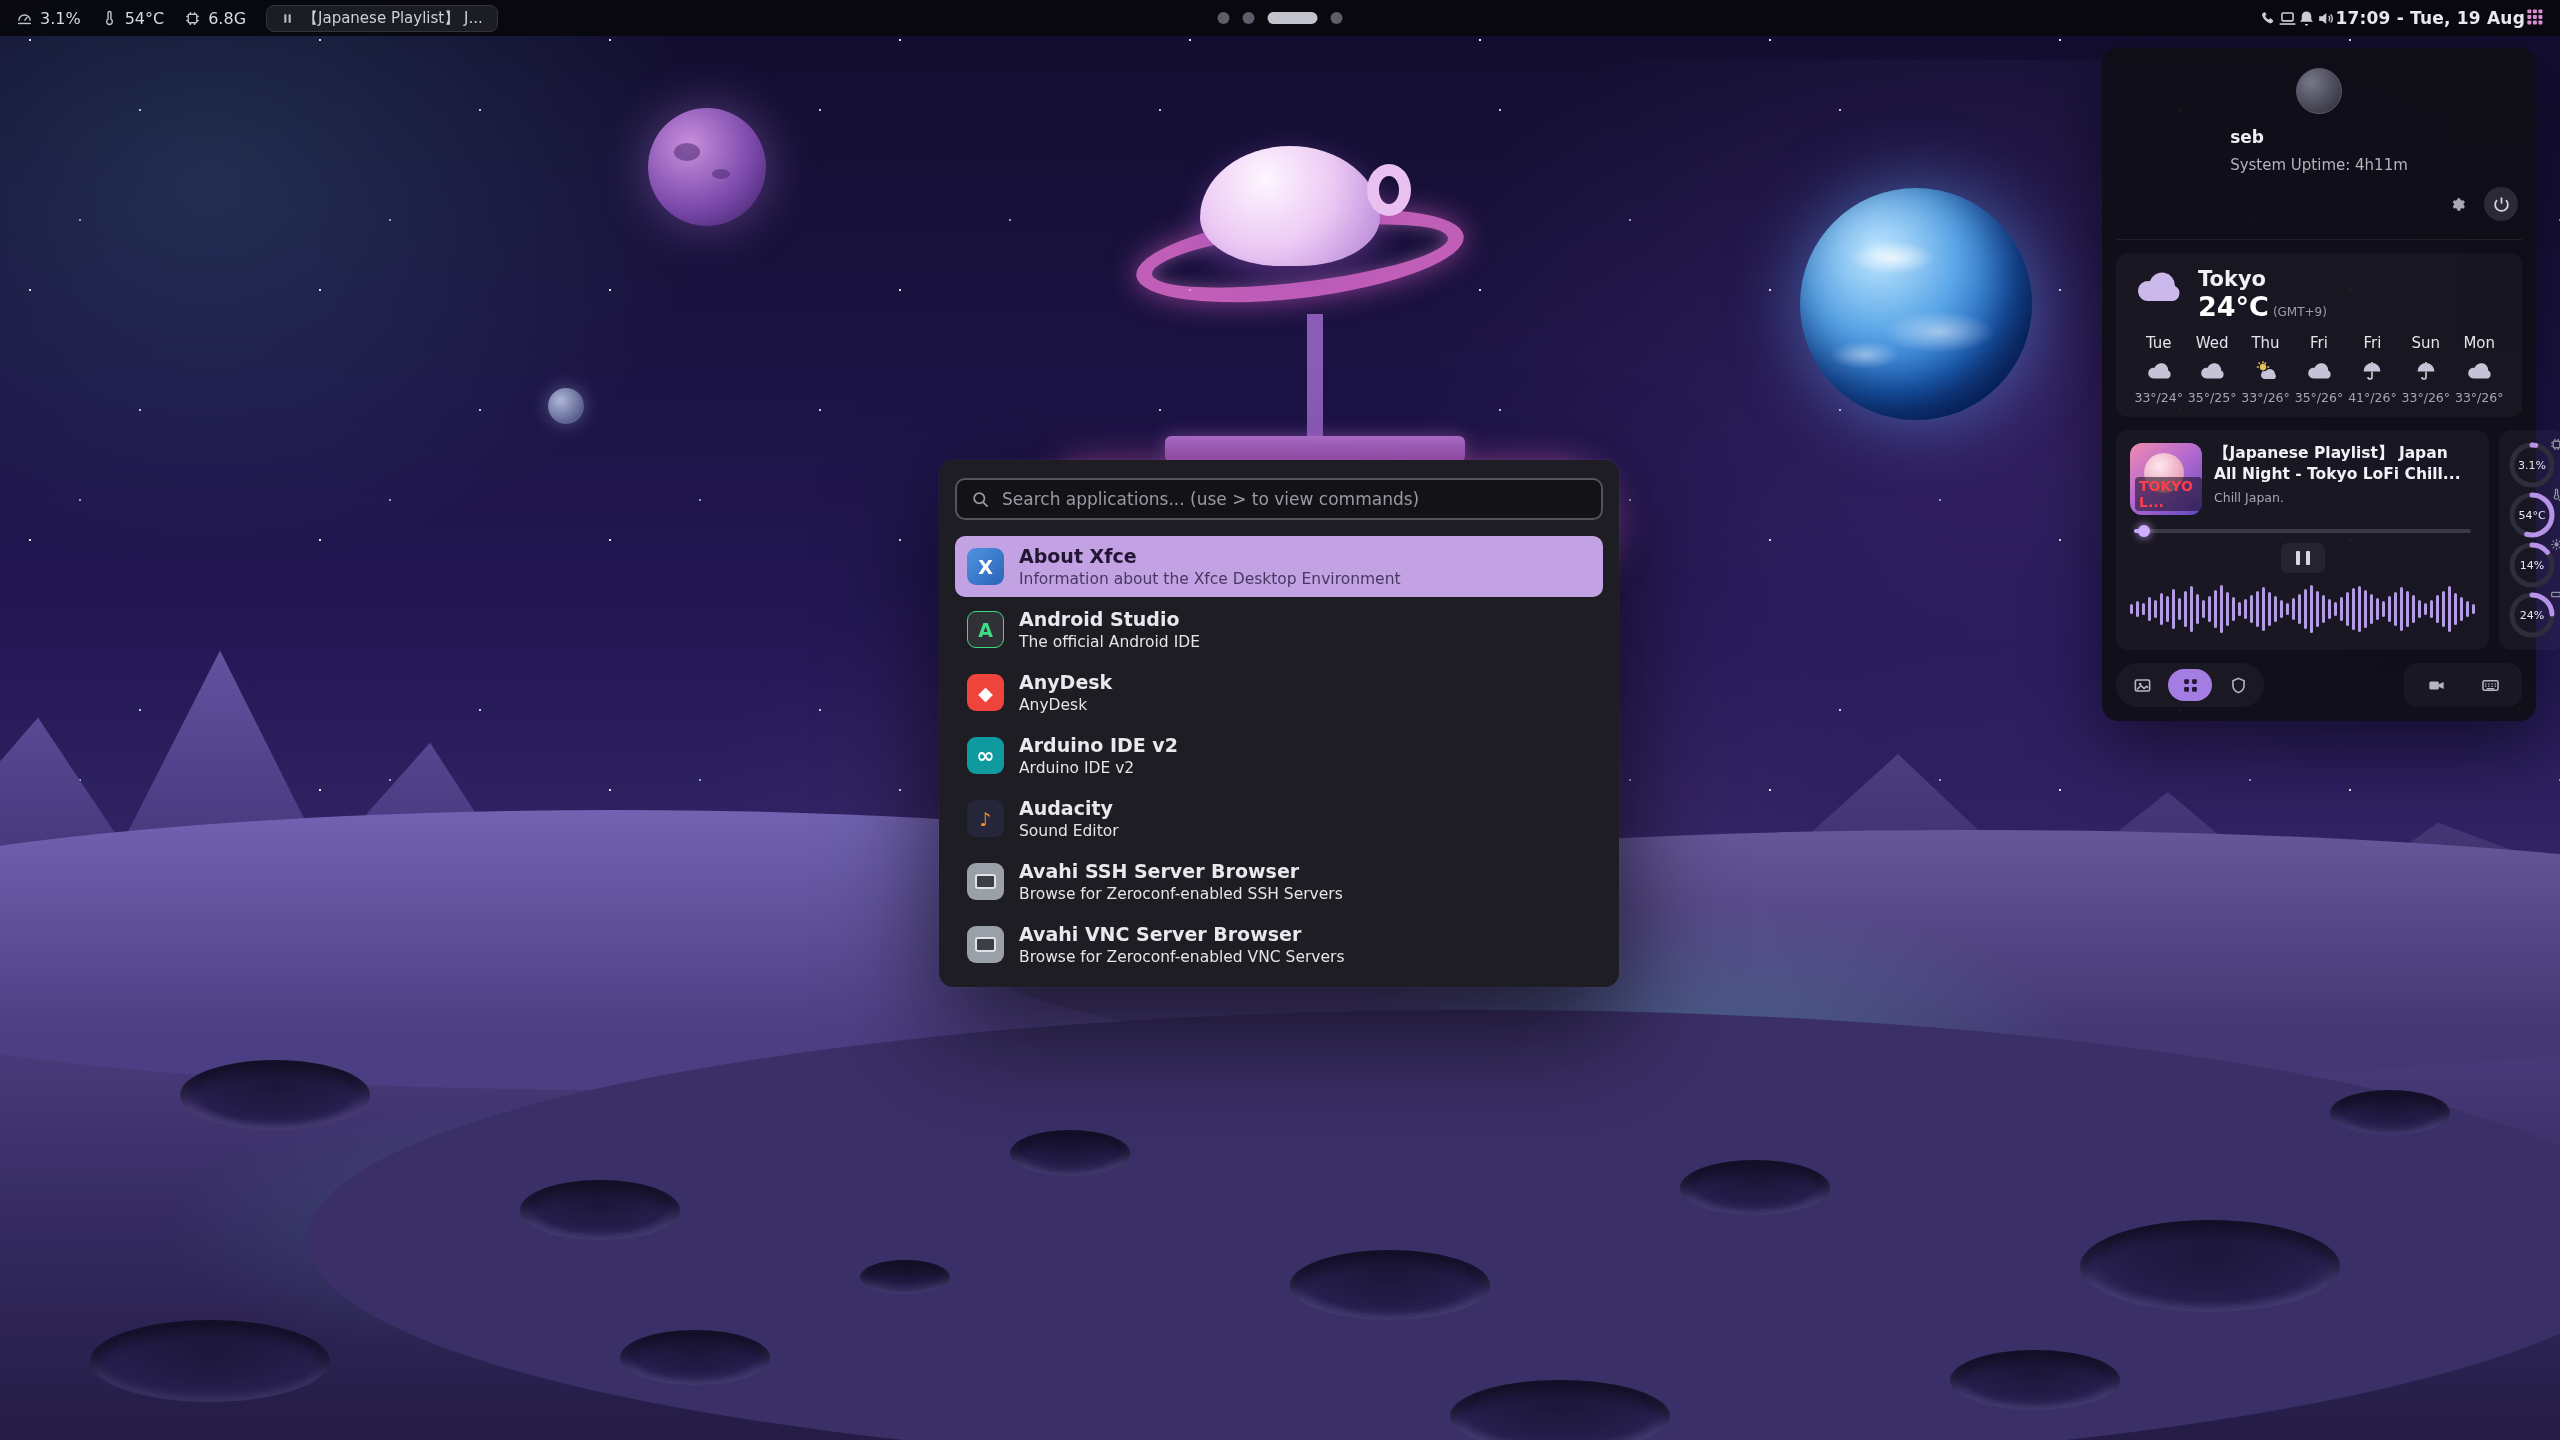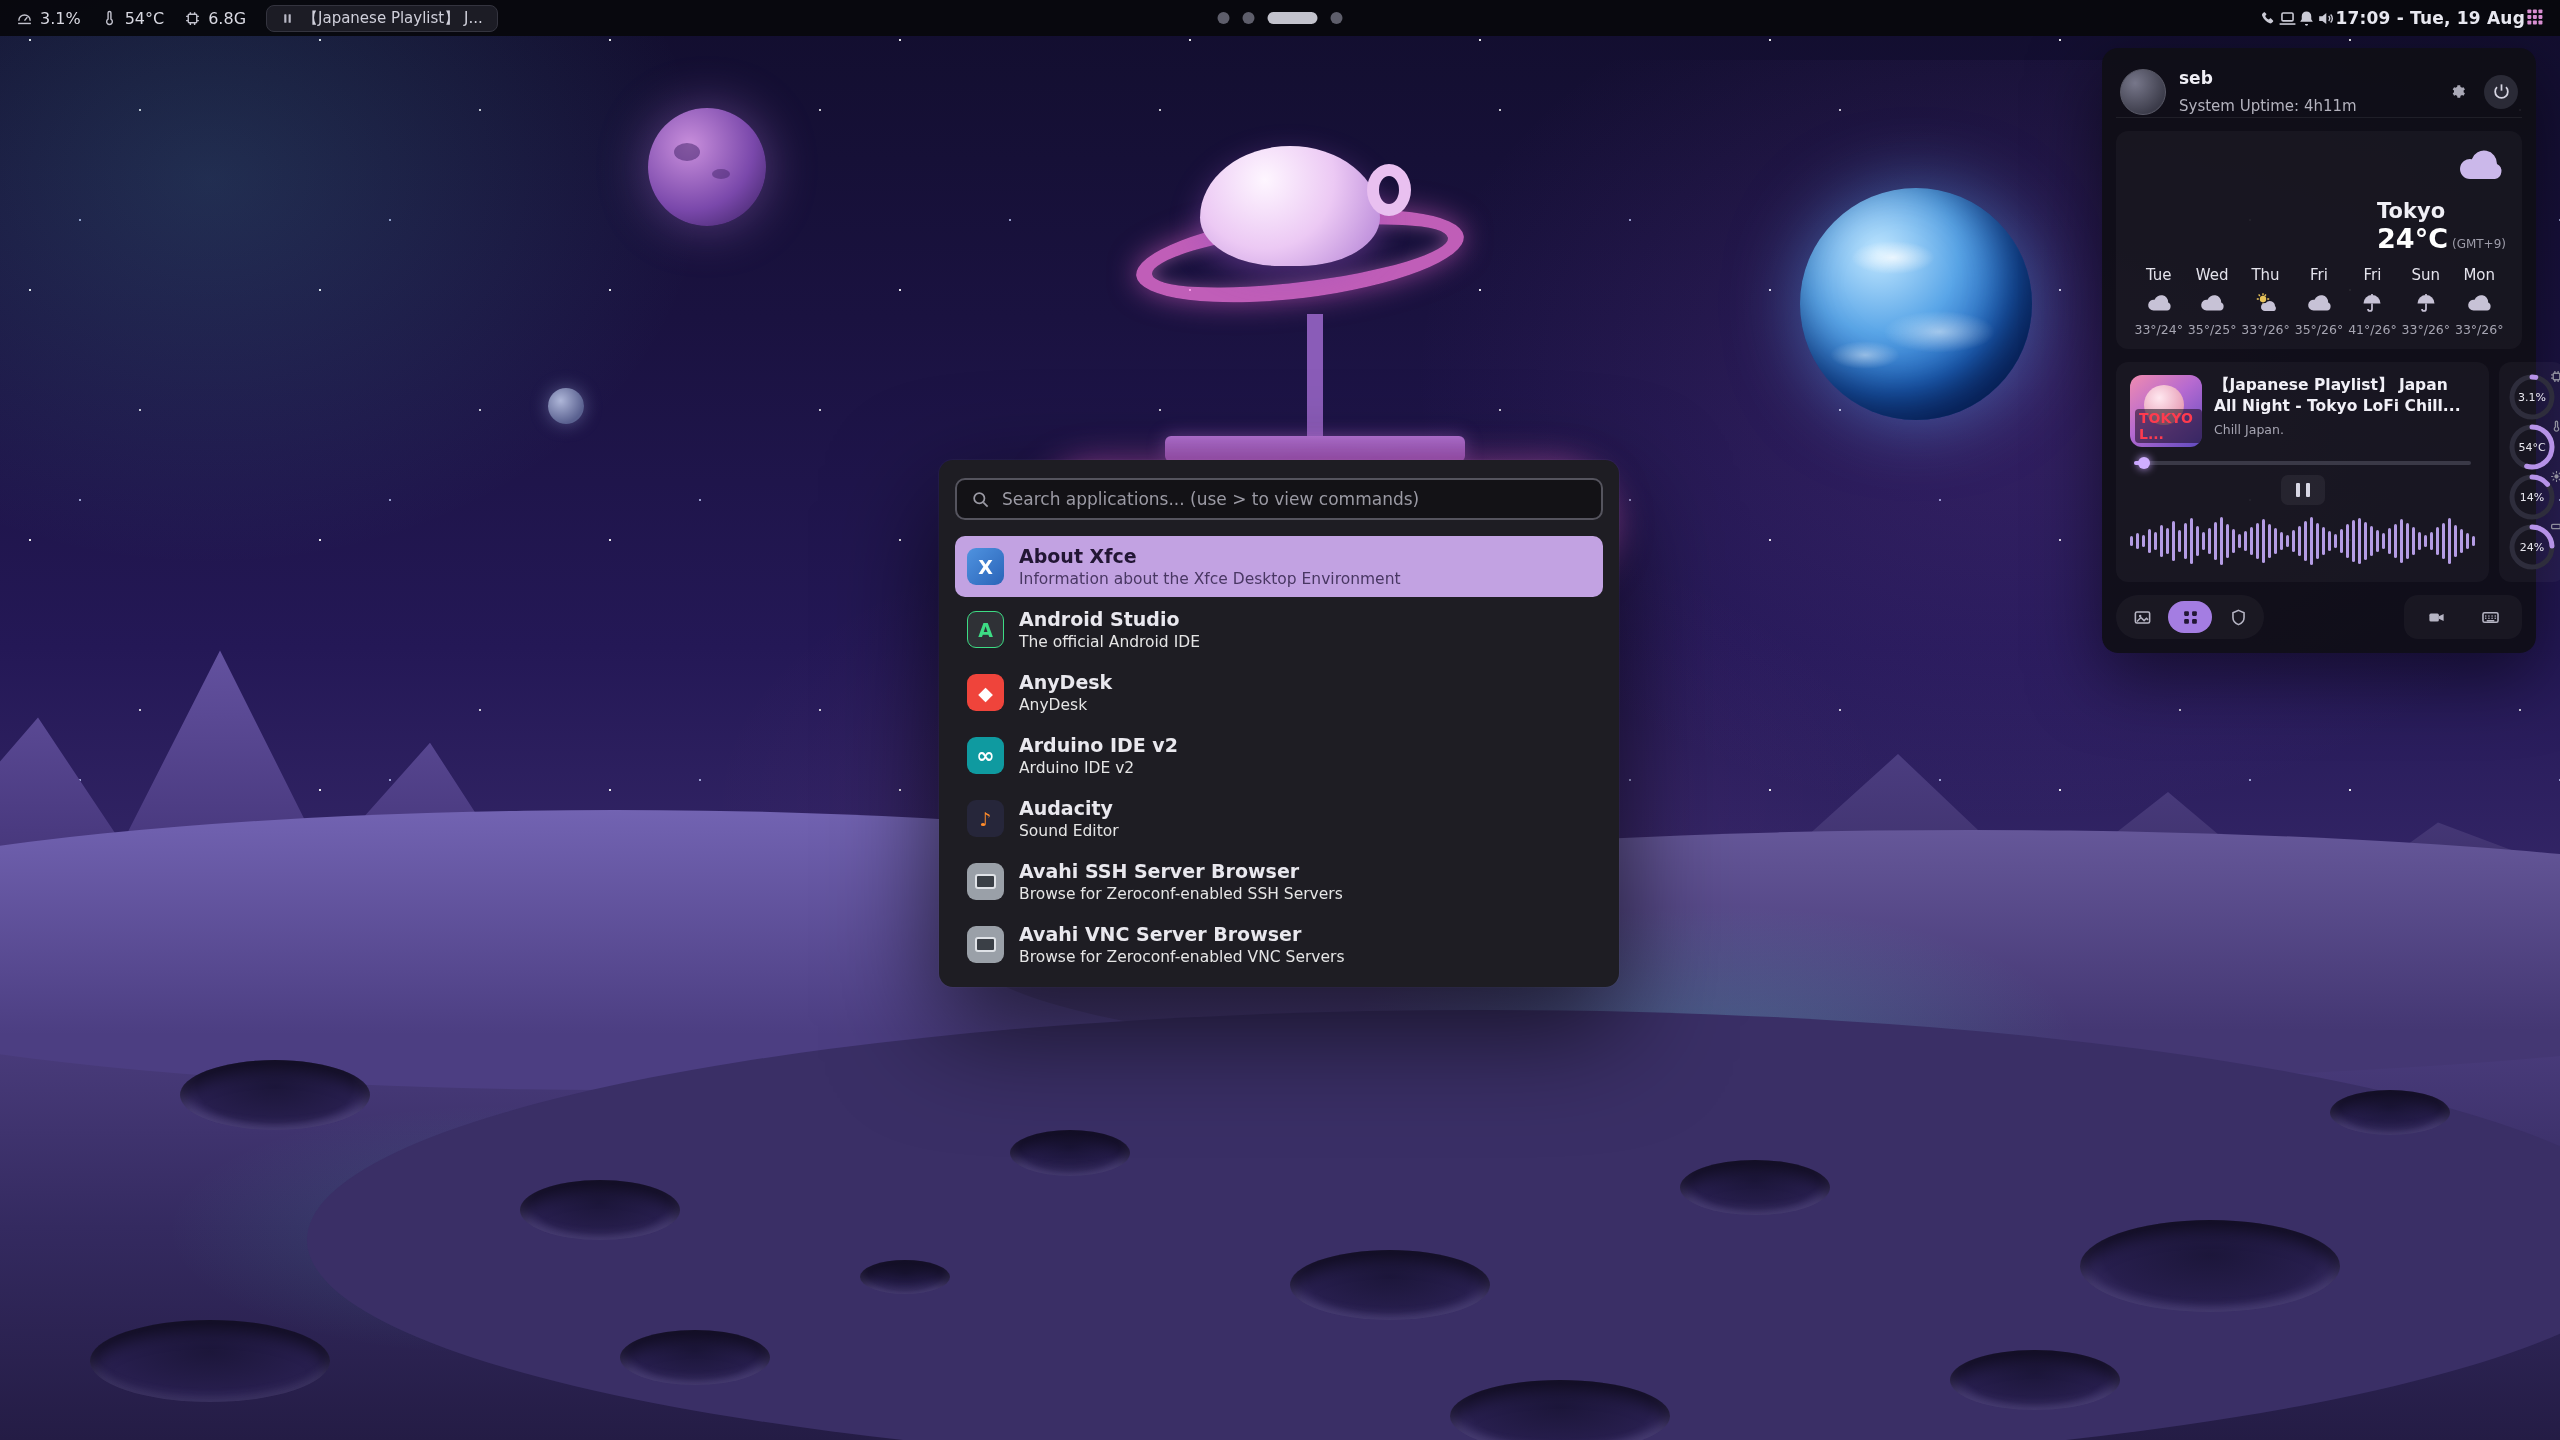--- a/index.html
+++ b/index.html
@@ -138,34 +138,34 @@
   .icon-audacity { background:#26263a; color:#ff8b2a; }
   .icon-avahi { background:#9aa0a8; }
   .avahi-screen { width:21px; height:15px; background:#3a3f46; border:2px solid #dfe2e7; border-radius:3px; }
 
   
   .widgets { position:absolute; top:48px; right:24px; width:434px; z-index:40;
     background:rgba(15,14,21,.93); border-radius:16px; padding:14px;
     display:flex; flex-direction:column; gap:13px; box-shadow:0 24px 70px rgba(0,0,0,.5); }
   .card { background:rgba(255,255,255,.035); border-radius:12px; }
 
-  .user-card { display:flex; align-items:center; gap:13px; padding:6px 4px 2px;
-    border-bottom:1px solid rgba(255,255,255,.07); border-radius:0; background:none; }
+  .user-card { display:flex; align-items:center; gap:13px; padding:6px 4px 18px;
+    border-bottom:1px solid rgba(255,255,255,.07); border-radius:0; background:none;flex-direction:column; }
   .avatar { width:46px; height:46px; border-radius:50%; flex:0 0 auto;
     background:radial-gradient(circle at 32% 30%, #77778a, #3b3b49 75%); border:1px solid #5a5a68; }
   .user-name { font-size:17px; font-weight:bold; color:#f0eff6; }
   .user-uptime { font-size:15px; color:#b3b2bd; margin-top:9px; }
   .user-actions { margin-left:auto; display:flex; gap:10px; }
   .icon-btn { width:34px; height:34px; border-radius:50%; display:flex; align-items:center;
     justify-content:center; color:#a9a8b6; cursor:pointer; }
   .icon-btn svg { width:19px; height:19px; }
   .icon-btn.circled { background:#2a2a36; color:#d6d5e2; }
 
   .weather-card { padding:14px 16px 12px; }
-  .weather-head { display:flex; align-items:flex-end; gap:14px;flex-direction:column; }
+  .weather-head { display:flex; align-items:flex-start; gap:14px; }
   .weather-head svg { width:52px; height:40px; color:#cbb8ea; }
   .w-city { font-size:21px; font-weight:bold; color:#f0eff6; }
   .w-temp { font-size:27px; font-weight:bold; color:#fff; line-height:1; margin-top:2px; }
   .w-tz { font-size:12px; font-weight:normal; color:#9d9ca9; margin-left:4px; }
   .forecast { display:flex; margin-top:14px; }
   .fc-col { flex:1; display:flex; flex-direction:column; align-items:center; gap:6px; }
   .fc-day { font-size:15px; color:#e4e3ec; }
   .fc-icon { height:26px; display:flex; align-items:center; color:#c7c2d6; }
   .fc-icon svg { width:26px; height:22px; }
   .fc-temps { font-size:12.5px; color:#a6a5b2; }

